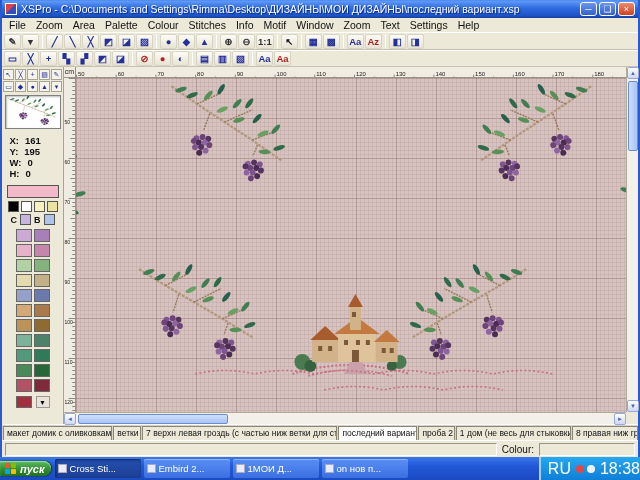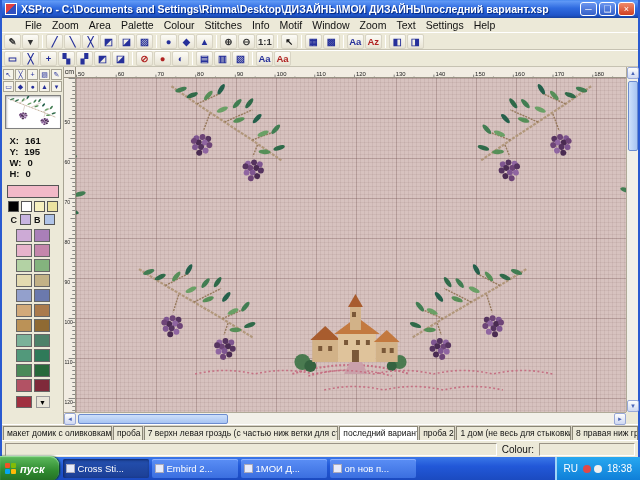--- a/index.html
+++ b/index.html
@@ -2,26 +2,26 @@
 <html><head>
 <meta charset="utf-8">
 <style>
 *{margin:0;padding:0;box-sizing:border-box;font-family:"Liberation Sans",sans-serif}
 body{background:#444}
 .screen{width:640px;height:480px;position:relative;background:#ece9d8;overflow:hidden;display:flex;flex-direction:column}
 .window{flex:1;display:flex;flex-direction:column;border-left:2px solid #2a5ad0;border-right:2px solid #2a5ad0;min-height:0}
 
 .titlebar{height:18px;background:linear-gradient(180deg,#4a8af0 0%,#5e97f5 8%,#2f6be0 45%,#1f54c8 85%,#16409c 100%);display:flex;align-items:center;padding:0 3px;gap:4px;flex:none}
 .app-icon{width:12px;height:12px;background:linear-gradient(135deg,#e04040 50%,#3050c0 50%);border:1px solid #fff;flex:none}
-.title-text{color:#fff;font-size:10.5px;font-weight:bold;text-shadow:1px 1px 1px #00257c;white-space:nowrap;overflow:hidden;text-overflow:ellipsis;flex:1}
+.title-text{color:#fff;font-size:10.5px;font-weight:normal;text-shadow:1px 1px 1px #00257c;white-space:nowrap;overflow:hidden;text-overflow:ellipsis;flex:1}
 .win-btns{display:flex;gap:2px;flex:none}
 .win-btn{width:17px;height:14px;border:1px solid #fff;border-radius:3px;color:#fff;font-size:9px;line-height:12px;text-align:center;background:linear-gradient(#6a95ef,#3560c8)}
 .win-btn.close{background:linear-gradient(#ef8a6a,#d04022)}
 
-.menubar{height:14px;display:flex;align-items:center;padding-left:18px;flex:none;background:#ece9d8}
+.menubar{height:14px;display:flex;align-items:center;padding-left:2px;flex:none;background:#ece9d8}
 .menu-item{font-size:10.5px;padding:0 5px;color:#111}
 
 .toolbar{display:flex;align-items:center;gap:1px;padding:1px 2px;border-top:1px solid #fff;border-bottom:1px solid #c6c2b2;flex:none;background:#ece9d8}
 .tb1{height:18px}.tb2{height:17px}
 .tb-btn{min-width:17px;height:15px;display:flex;align-items:center;justify-content:center;font-size:9.5px;font-weight:bold;border:1px solid #d8d4c4;background:linear-gradient(#fcfbf6,#e8e4d4);border-radius:2px;padding:0 1px}
 .tb-sep{width:1px;height:13px;background:#a8a494;border-right:1px solid #fff;margin:0 2px}
 
 .main{flex:1;display:flex;min-height:0}
 .sidebar{width:62px;background:#ece9d8;border-right:1px solid #a8a494;display:flex;flex-direction:column;align-items:center;padding-top:2px;flex:none}
 .mini-row{display:flex;gap:1px;margin-bottom:1px}
@@ -59,27 +59,27 @@
 
 .tabsbar{height:16px;background:#d8d3c6;display:flex;align-items:flex-start;gap:1px;padding:1px 0 0 1px;border-top:1px solid #fff;flex:none;overflow:hidden}
 .tab{font-size:8.5px;line-height:11px;padding:1px 3px;background:#ece9d8;border:1px solid #8a8676;white-space:nowrap;overflow:hidden;color:#111}
 .tab.active{background:#fff}
 
 .statusbar{height:17px;background:#ece9d8;border-top:1px solid #fff;display:flex;align-items:center;padding:1px 3px;gap:5px;font-size:10px;flex:none;color:#111}
 .status-panel{flex:1;height:13px;border:1px solid;border-color:#9a9486 #fff #fff #9a9486}
 .colour-box{width:96px;height:13px;border:1px solid;border-color:#9a9486 #fff #fff #9a9486;background:#ece9d8}
 
 .taskbar{height:23px;background:linear-gradient(#3a77e8,#2258d8 40%,#1b4ac0);display:flex;align-items:center;gap:4px;flex:none}
-.start-btn{height:25px;padding:0 14px 0 5px;border-radius:0 9px 9px 0;background:linear-gradient(#5fbc5f,#2f8a2f 60%,#247024);color:#fff;font-weight:bold;font-style:italic;font-size:11px;display:flex;align-items:center;gap:4px;box-shadow:inset 0 1px 1px #9fdf9f,1px 0 2px #0a3a0a}
+.start-btn{height:15px;padding:0 6px 0 5px;border-radius:0 9px 9px 0;background:linear-gradient(#5fbc5f,#2f8a2f 60%,#247024);color:#fff;font-weight:bold;font-style:italic;font-size:11px;display:flex;align-items:center;gap:4px;box-shadow:inset 0 1px 1px #9fdf9f,1px 0 2px #0a3a0a}
 .flag{width:11px;height:11px;display:grid;grid-template-columns:1fr 1fr;gap:1px}
 .flag span{border-radius:1px}
 .task-btn{width:86px;height:19px;border-radius:2px;background:linear-gradient(#5a8ef5,#3b6fe0);box-shadow:inset 0 1px 0 #8fb2ff;color:#fff;font-size:9.5px;display:flex;align-items:center;gap:3px;padding:0 3px;overflow:hidden;white-space:nowrap;flex:none}
 .task-btn.active{background:linear-gradient(#2450b0,#1c3f95);box-shadow:inset 1px 1px 3px #10255e}
 .task-icon{width:9px;height:9px;background:#e8ecfa;border:1px solid #aab;flex:none}
-.tray{margin-left:auto;height:23px;background:linear-gradient(#27a8f0,#0f7fd8);border-left:2px solid #9fd4f8;display:flex;align-items:center;gap:5px;padding:0 8px 0 7px;color:#fff;font-size:10px}
+.tray{margin-left:auto;height:23px;background:linear-gradient(#27a8f0,#0f7fd8);border-left:2px solid #9fd4f8;display:flex;align-items:center;gap:5px;padding:0 0 0 7px;color:#fff;font-size:16px}
 .tray-dot{width:8px;height:8px;border-radius:50%;flex:none}
 </style>
 </head>
 <body>
 
 <div class="screen">
   <div class="window">
 
     <div class="titlebar">
       <span class="app-icon"></span>
@@ -834,21 +834,21 @@
         <div class="hscroll">
           <span class="sc-btn" style="left:0">◄</span>
           <span class="h-thumb"></span>
           <span class="sc-btn" style="right:0">►</span>
         </div>
       </div>
     </div>
 
     <div class="tabsbar" id="tabsBar">
         <span class="tab">макет домик с оливковками</span>
-        <span class="tab">проба</span>
+        <span class="tab">ветки</span>
         <span class="tab">7 верхн левая гроздь (с частью ниж ветки для стык</span>
         <span class="tab active">последний вариант</span>
         <span class="tab">проба 2</span>
         <span class="tab">1 дом (не весь для стыковки)</span>
         <span class="tab">8 правая ниж гр</span>
       </div>
 
     <div class="statusbar">
       <span class="status-panel"></span>
       <span>Colour:</span>

